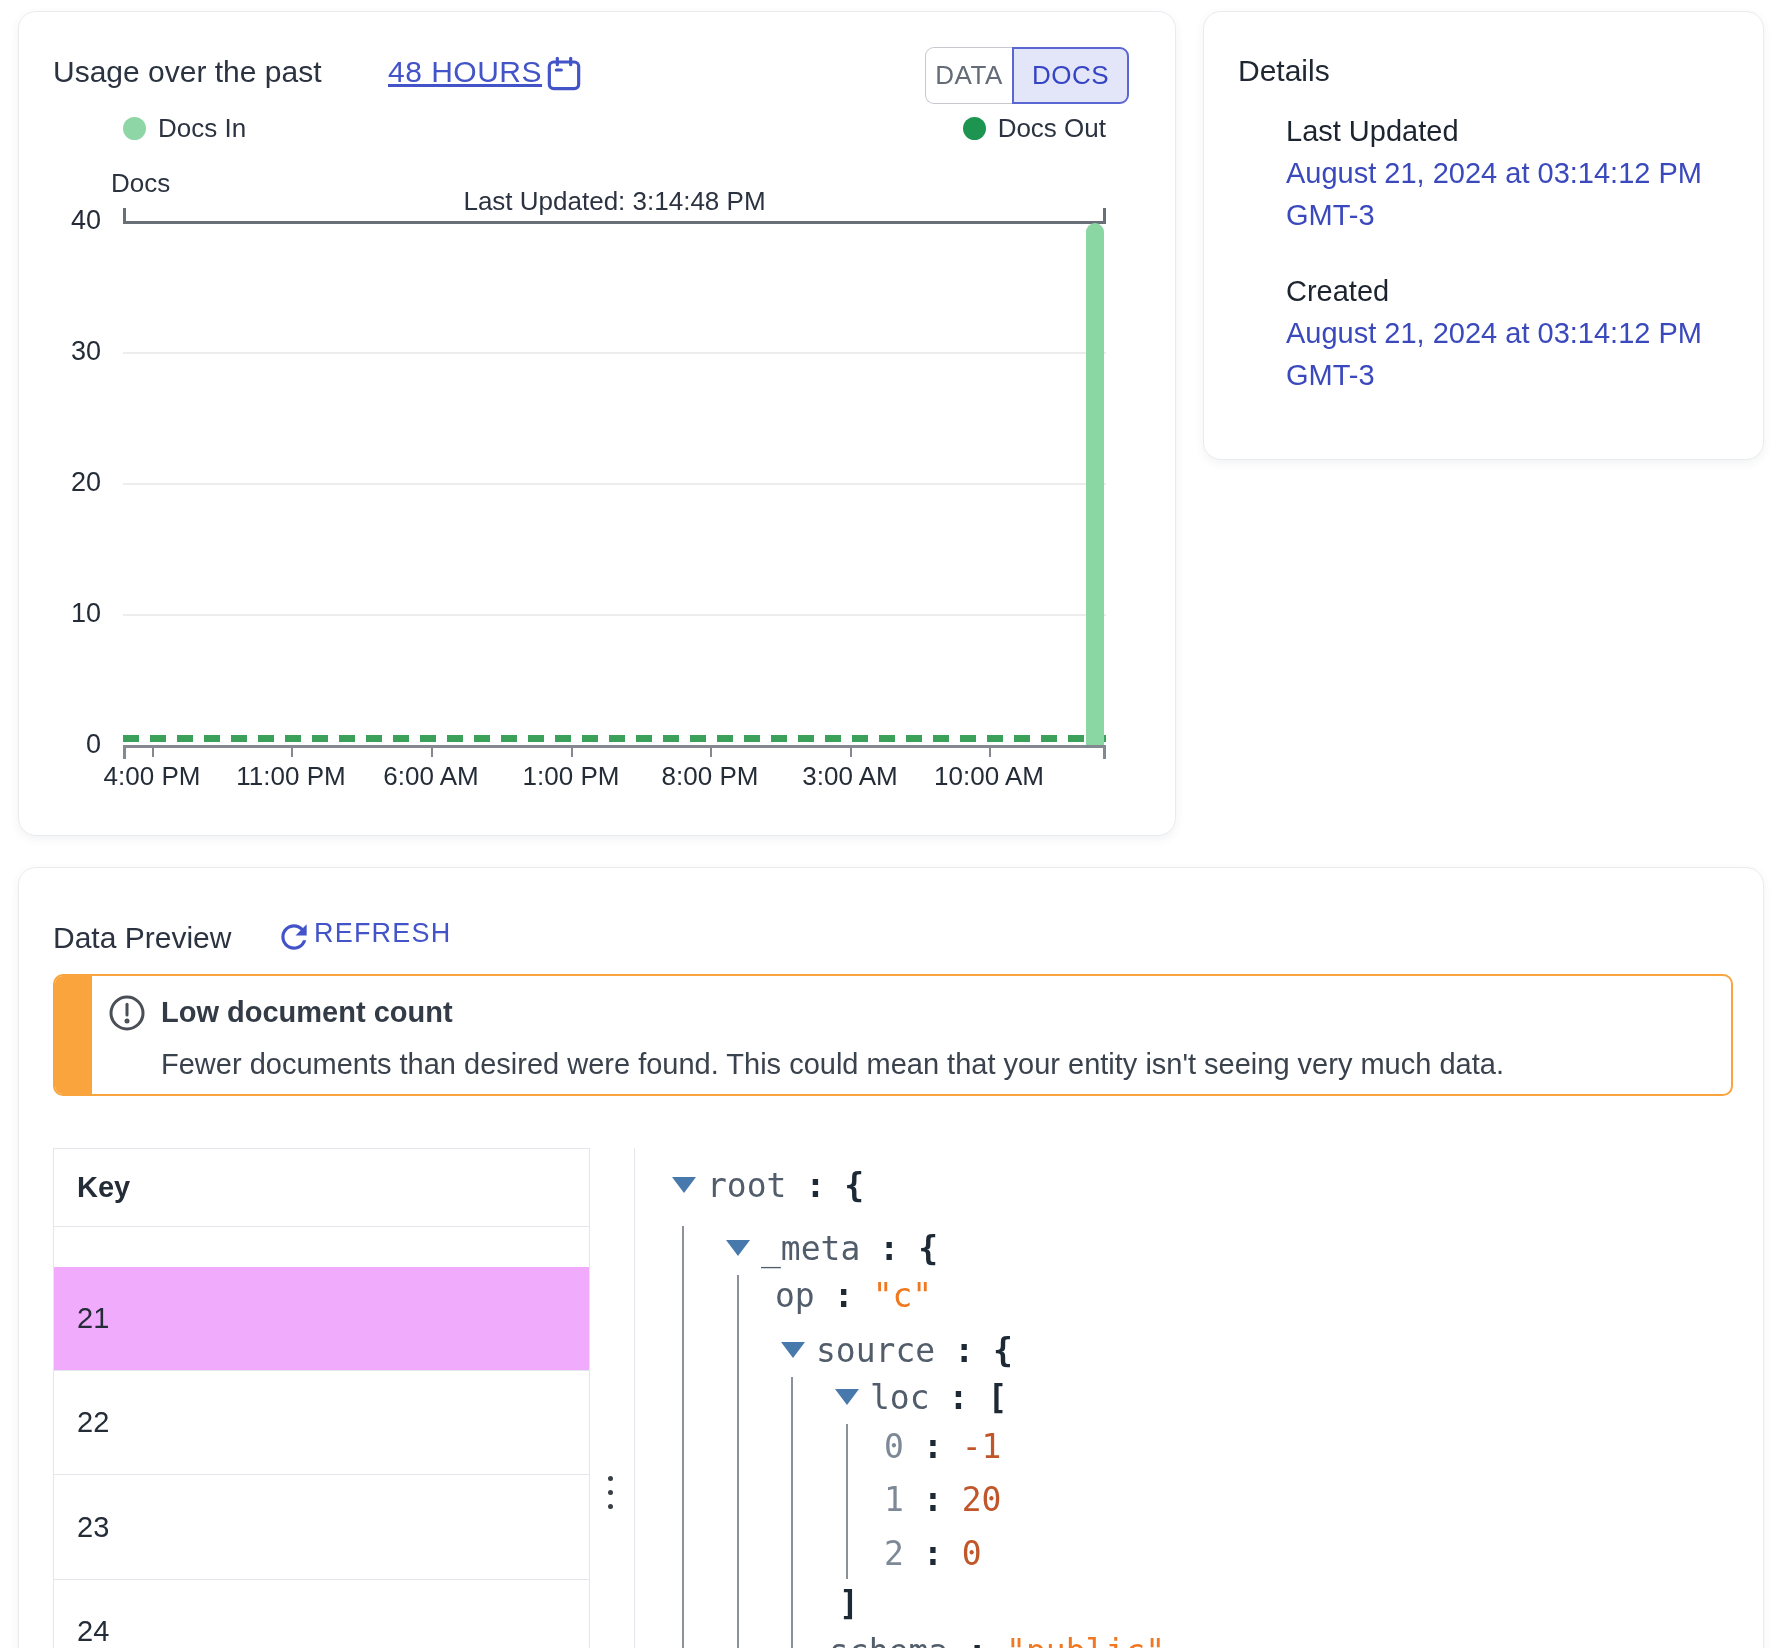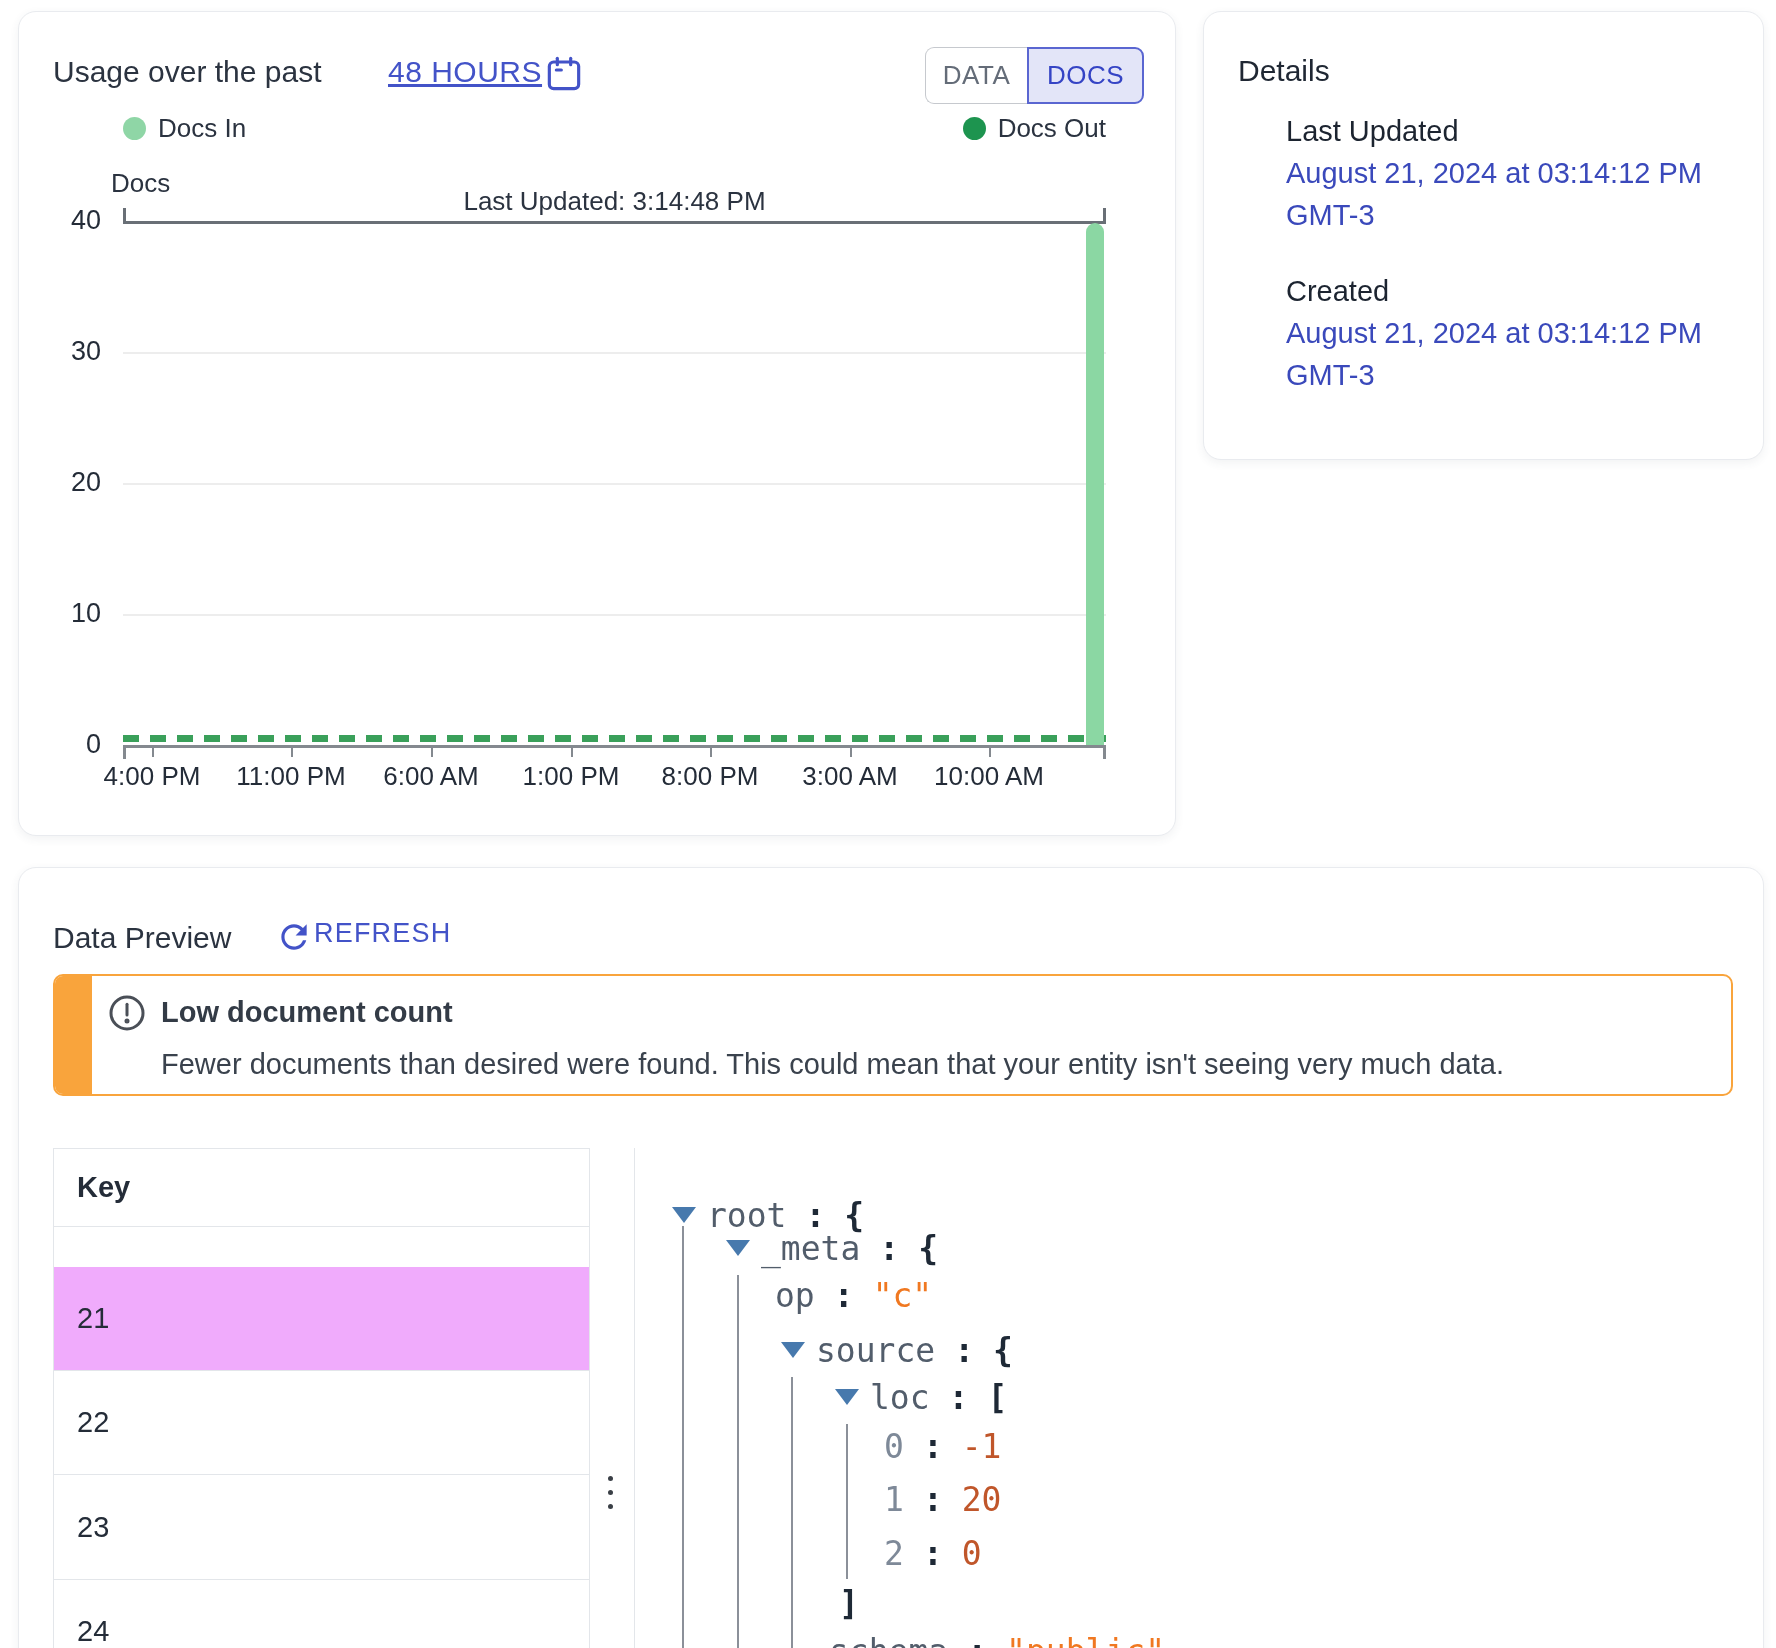--- a/index.html
+++ b/index.html
@@ -10,21 +10,21 @@
   .abs{position:absolute;}
   .t30{font-size:30px;color:#2b3340;}
   .t29{font-size:29px;color:#2b3340;}
   .t27{font-size:27px;color:#2b3340;}
   .t26{font-size:26px;color:#2b3340;}
   .link{color:#4353c8;text-decoration:underline;font-weight:500;letter-spacing:.5px;cursor:pointer;}
   .blue{color:#4353c8;}
   
   .toggle{display:flex;}
   .tbtn{display:flex;align-items:center;justify-content:center;font-size:26px;letter-spacing:.5px;cursor:pointer;box-sizing:border-box;}
-  .tbtn.data{width:102px;height:57px;border:1px solid #c6c9ce;border-right:none;border-radius:9px 0 0 9px;color:#646c78;background:#fff;}
+  .tbtn.data{width:87px;height:57px;border:1px solid #c6c9ce;border-right:none;border-radius:9px 0 0 9px;color:#646c78;background:#fff;}
   .tbtn.docs{width:117px;height:57px;border:2px solid #5a66d1;border-radius:0 9px 9px 0;color:#3544c5;background:#e3e5f8;font-weight:500;}
   
   .legend{display:flex;justify-content:space-between;gap:40px;align-items:center;}
   .litem{display:flex;align-items:center;gap:12px;cursor:pointer;}
   .ldot{width:23px;height:23px;border-radius:50%;}
   
   .plot{position:absolute;}
   .grid{position:absolute;left:0;width:100%;height:2px;background:#ededed;}
   .topline{position:absolute;left:0;top:0;width:100%;height:3px;background:#696f76;}
   .endtick{position:absolute;width:3px;height:14px;background:#696f76;top:-13px;}
@@ -197,21 +197,21 @@
         <i></i>
         <i></i>
     </div>
 
     <div>
       <div class="guide" style="left:663px;top:358px;height:423px;"></div>
       <div class="guide" style="left:718px;top:407px;height:374px;"></div>
       <div class="guide" style="left:772px;top:509px;height:272px;"></div>
       <div class="guide" style="left:827px;top:556px;height:155px;"></div>
 
-      <div class="jrow" style="left:653px;top:322px;">
+      <div class="jrow" style="left:653px;top:292px;">
         <span class="tri"></span>
         <span class="jk">root</span>
         <span class="jc">:</span>
         <span class="jb">{</span>
       </div>
 
       <div class="jrow" style="left:707px;top:355px;">
         <span class="tri"></span>
         <span class="jk">_meta</span>
         <span class="jc">:</span>

